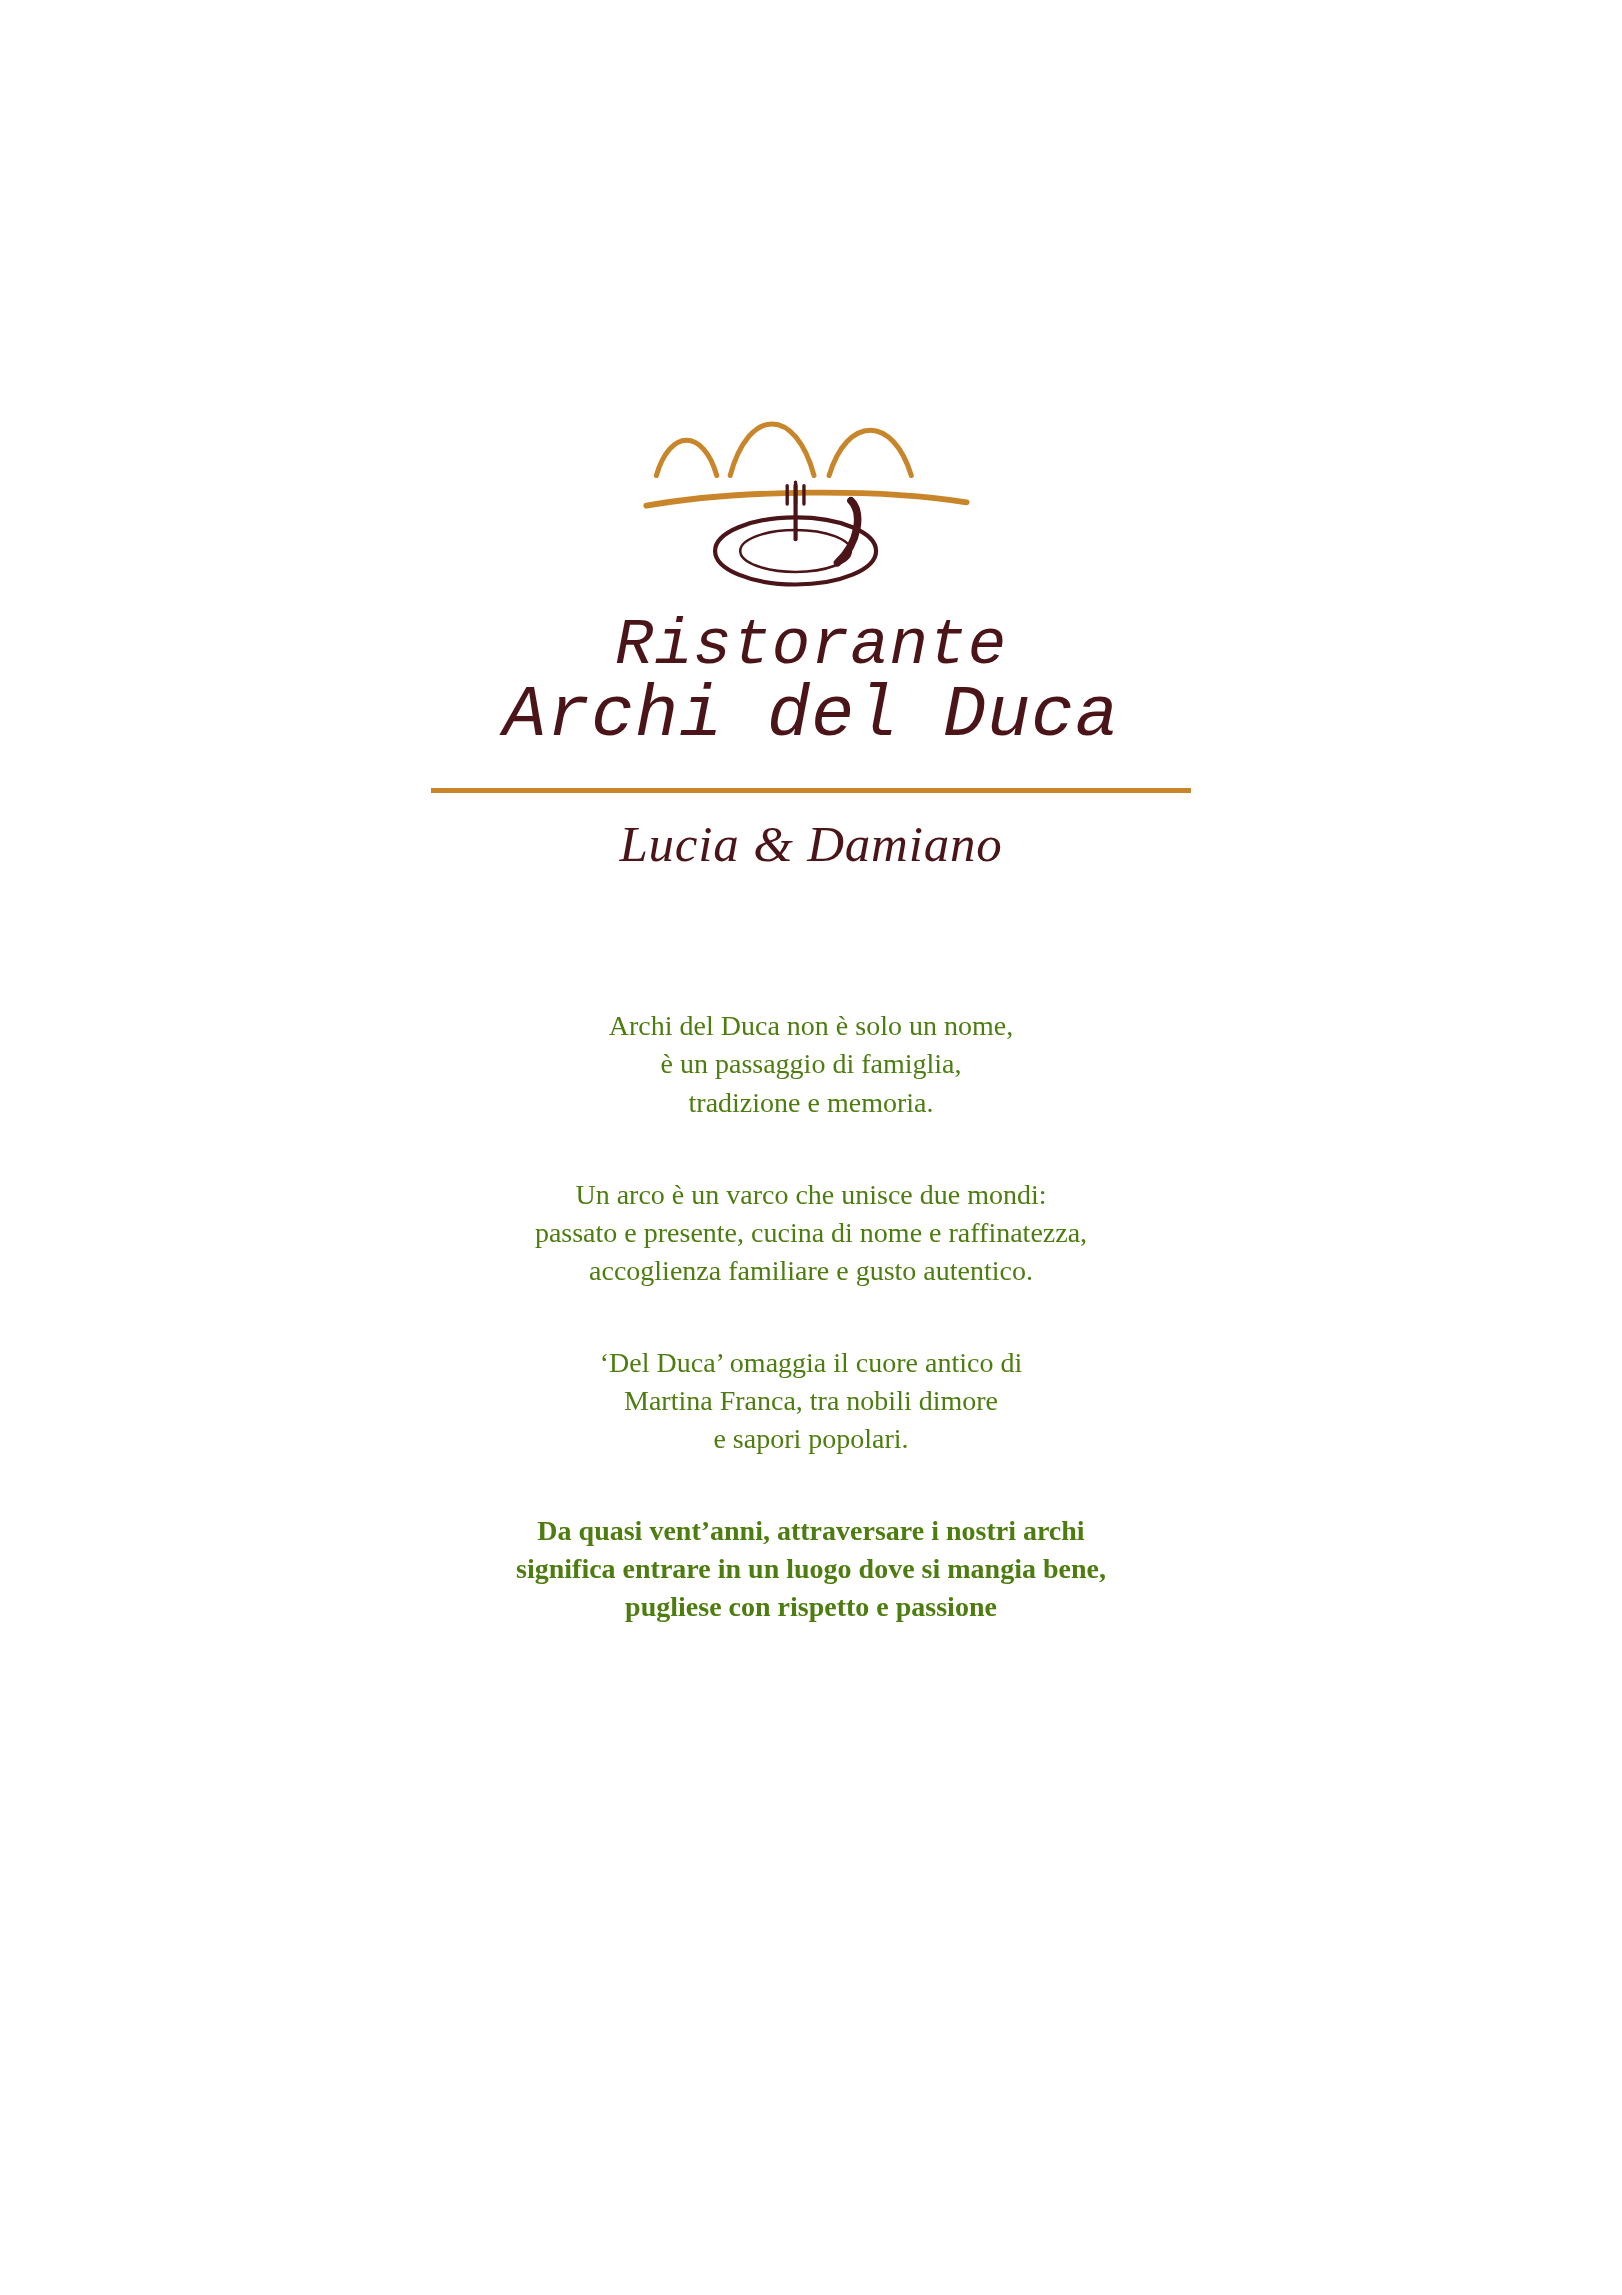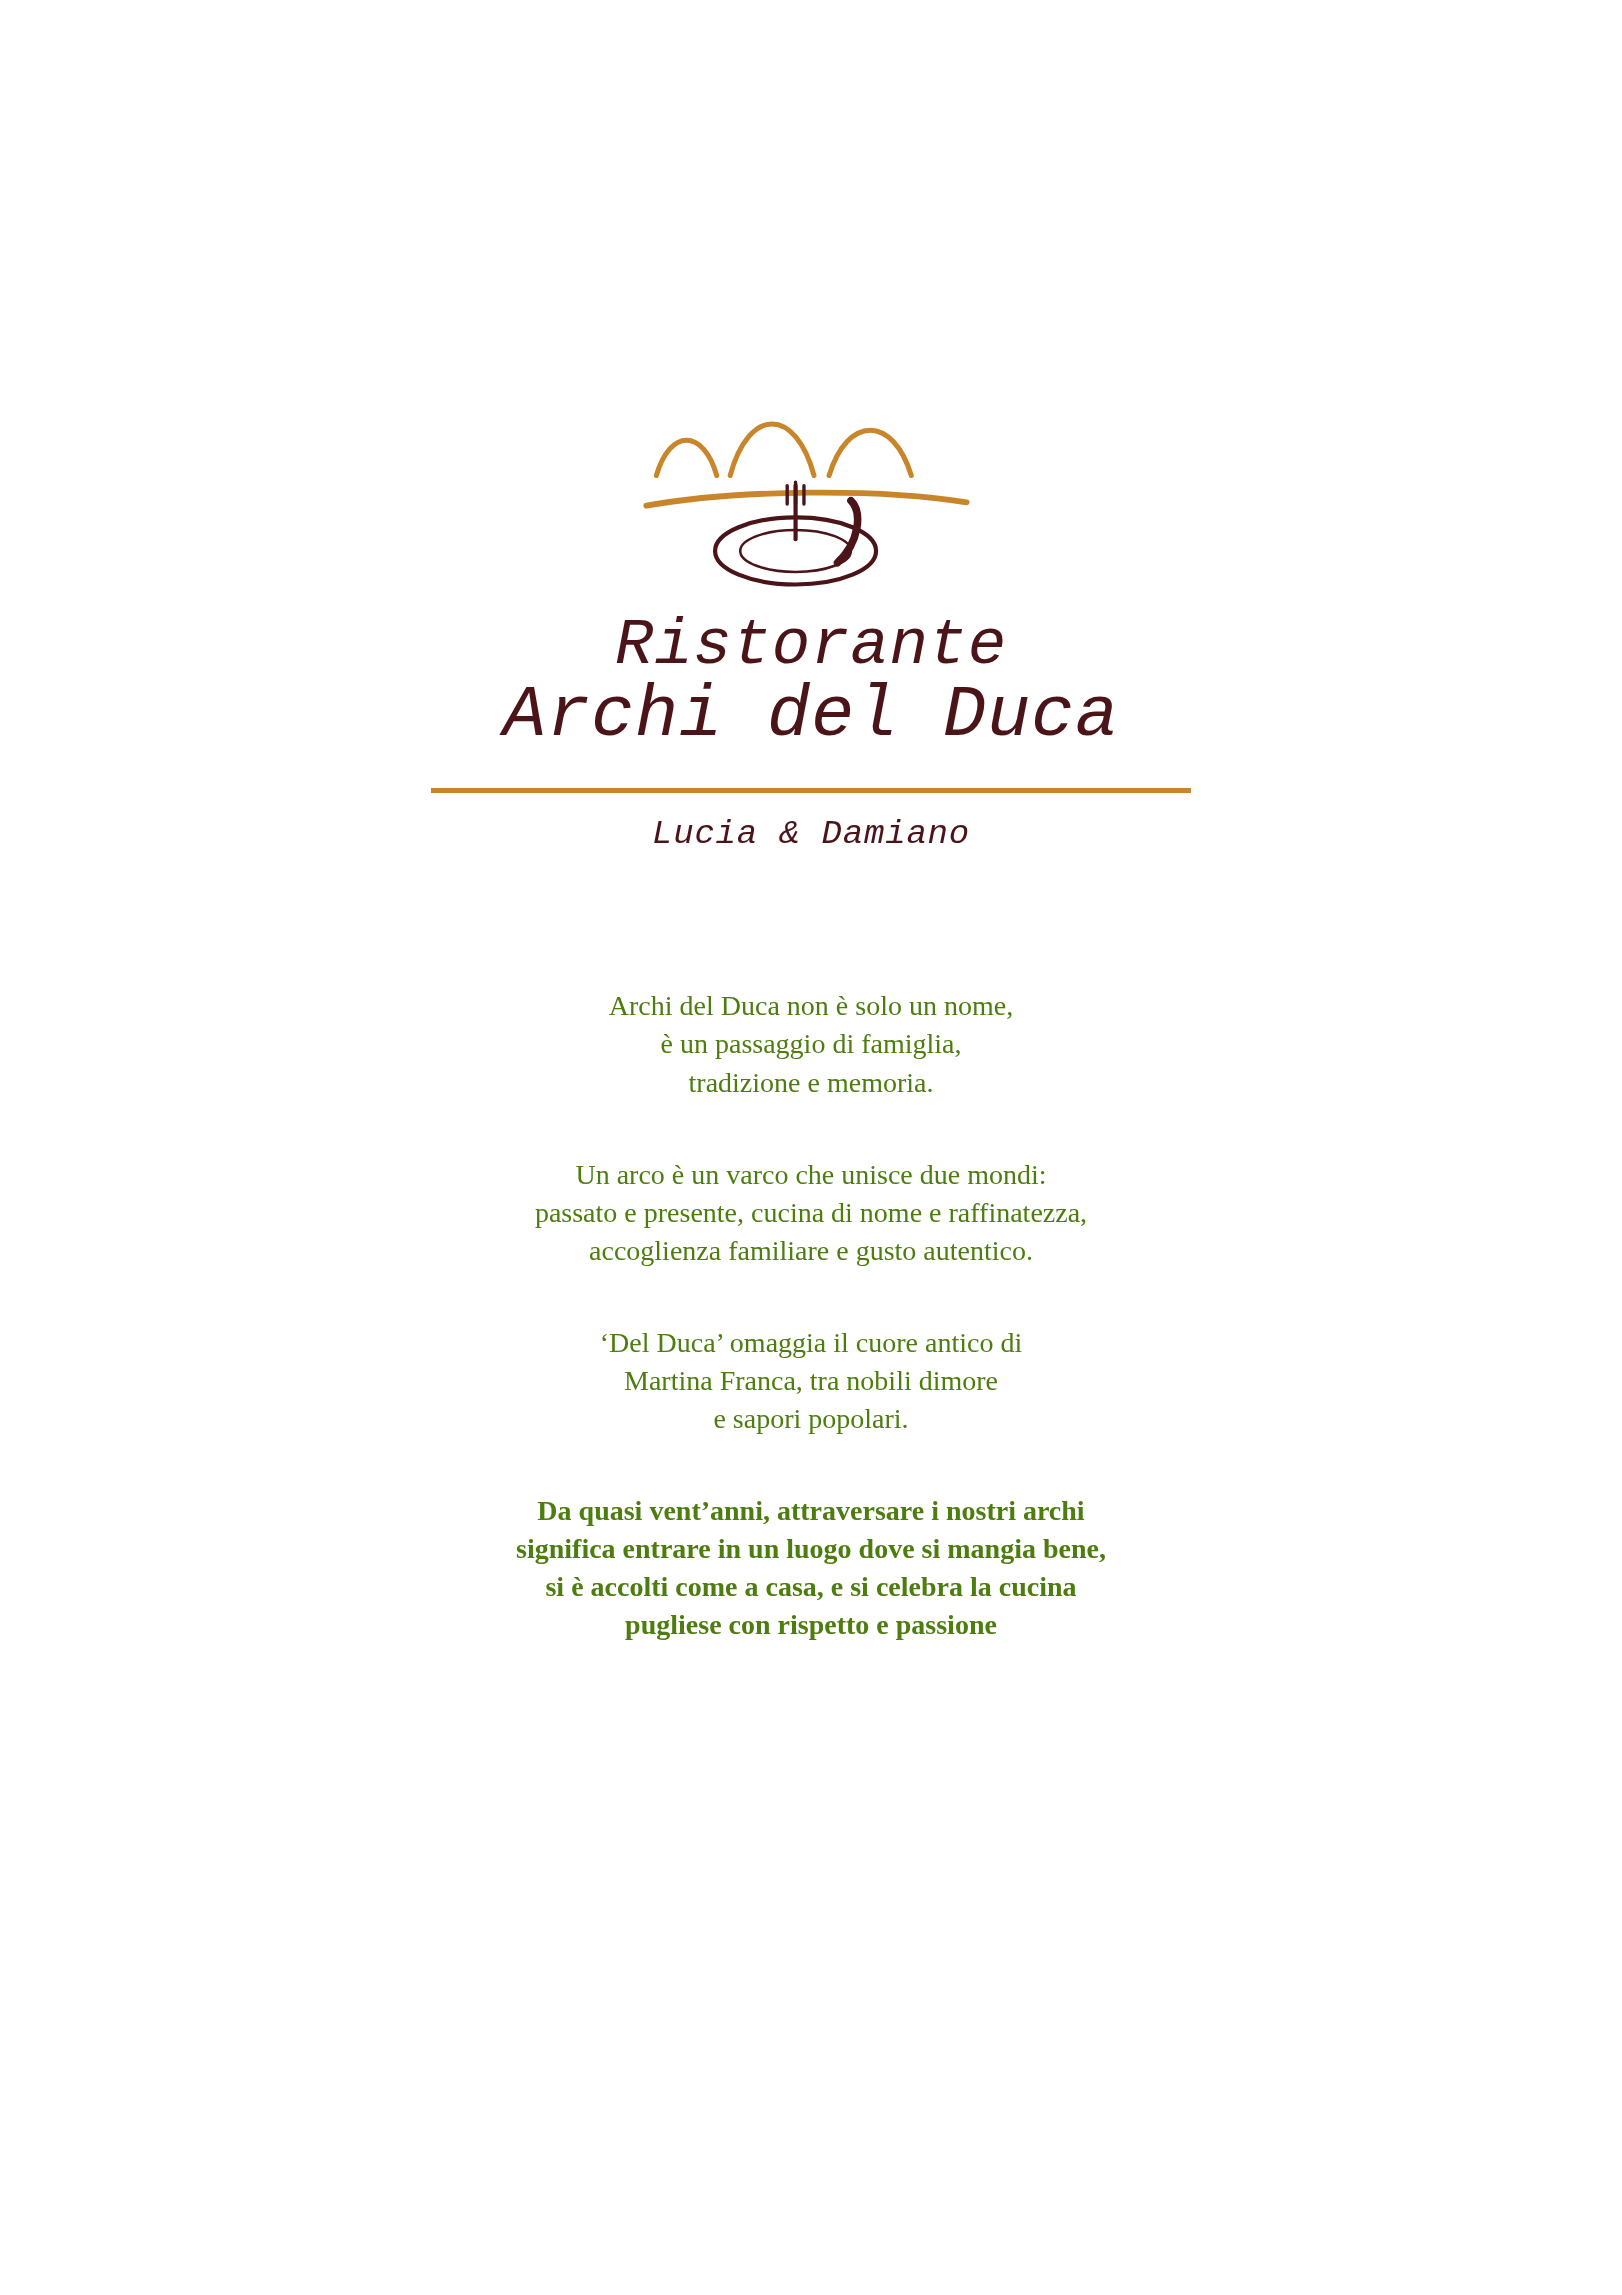--- a/index.html
+++ b/index.html
@@ -64,23 +64,23 @@
 
   .brand-rule {
     margin-top: 37px;
     width: 760px;
     height: 5px;
     background: #c8852a;
   }
 
   .brand-sub {
     margin-top: 22px;
-    font-family: Liberation Mono, monospace;
+    font-family: Liberation Serif, serif;
     font-style: italic;
-    font-size: 34px;
+    font-size: 51px;
     color: #4a1418;
     letter-spacing: 0.8px;
   }
 
   
   .intro {
     margin-top: 134px;
     width: 1109px;
     text-align: center;
     color: #4d7c0f;
@@ -146,20 +146,19 @@
 
     <p>
       <span class="ln">‘Del Duca’ omaggia il cuore antico di</span>
       <span class="ln">Martina Franca, tra nobili dimore</span>
       <span class="ln">e sapori popolari.</span>
     </p>
 
     <p>
       <span class="ln">Da quasi vent’anni, attraversare i nostri archi</span>
       <span class="ln">significa entrare in un luogo dove si mangia bene,</span>
-      <span class="ln">si è accolti come a casa, e si celebra la cucina</span>
       <span class="ln">pugliese con rispetto e passione</span>
     </p>
 
   </div>
 
 </div>
 
 
 </body></html>

